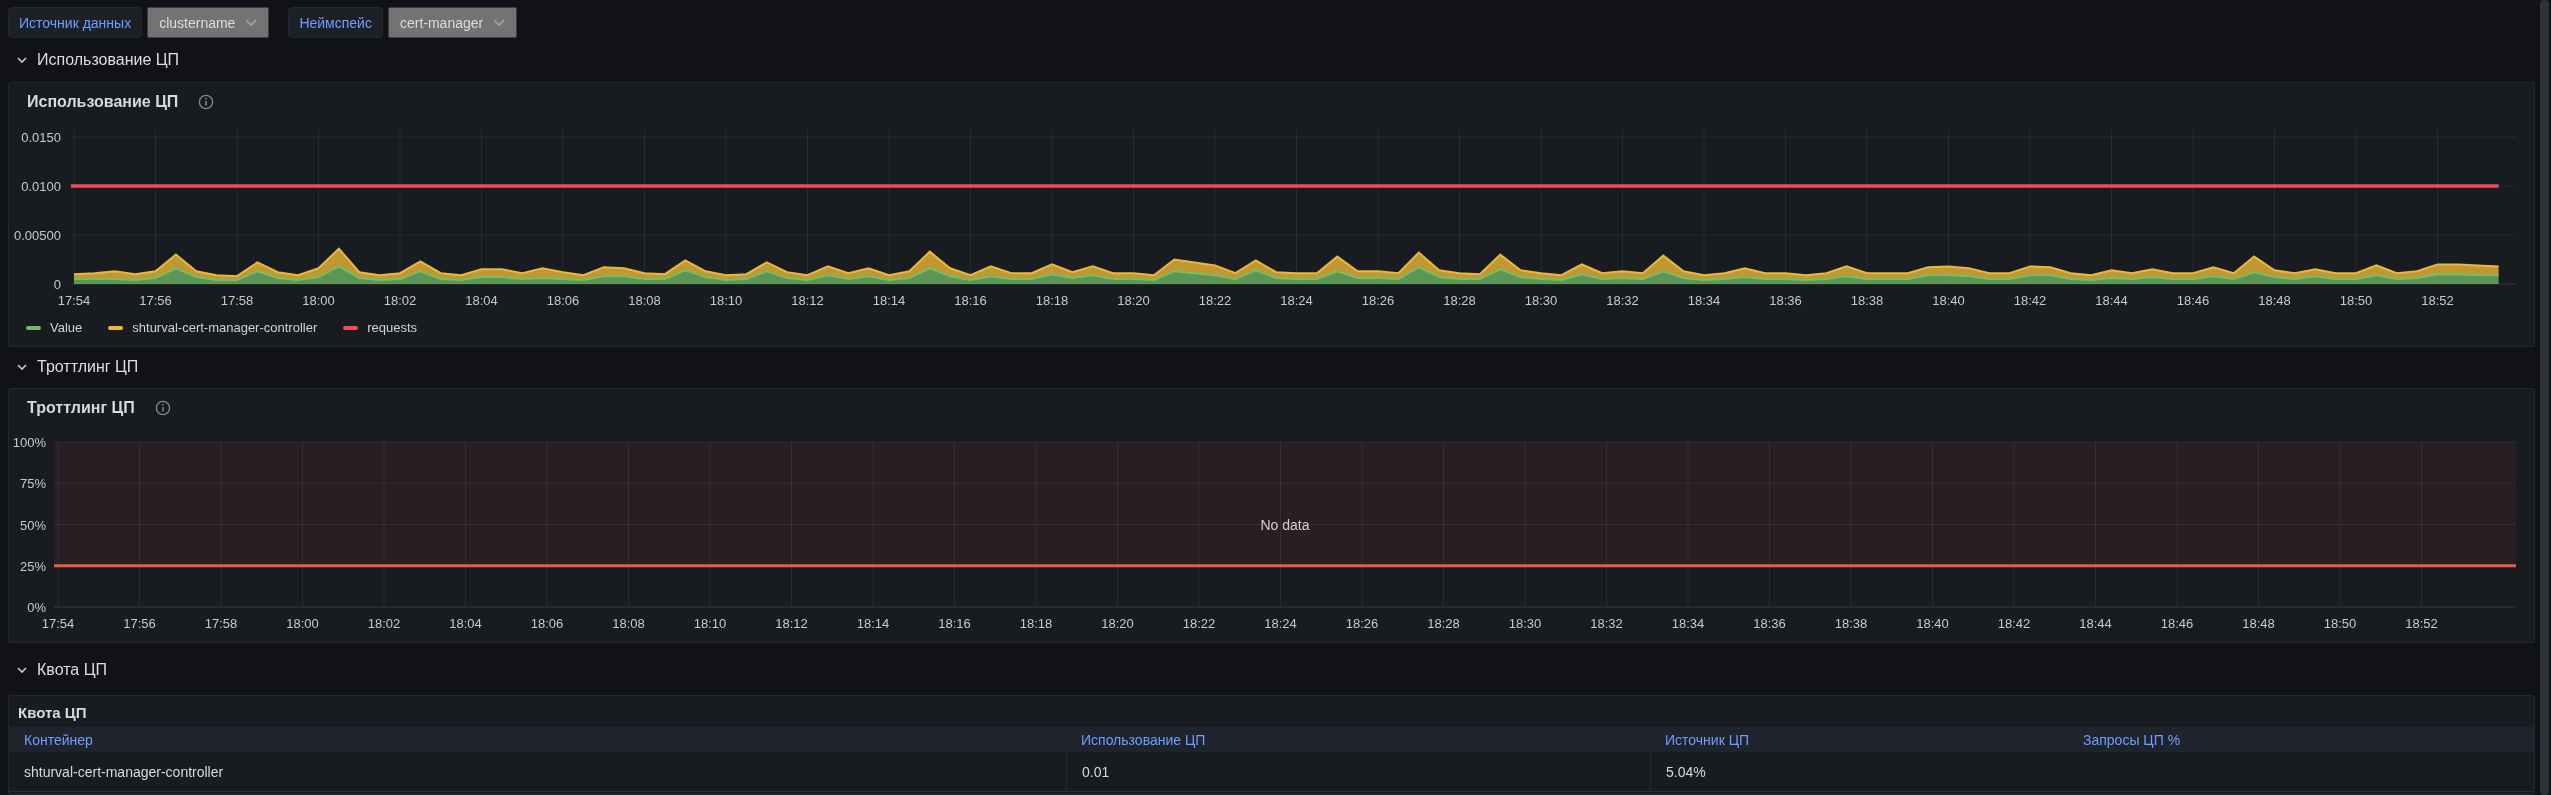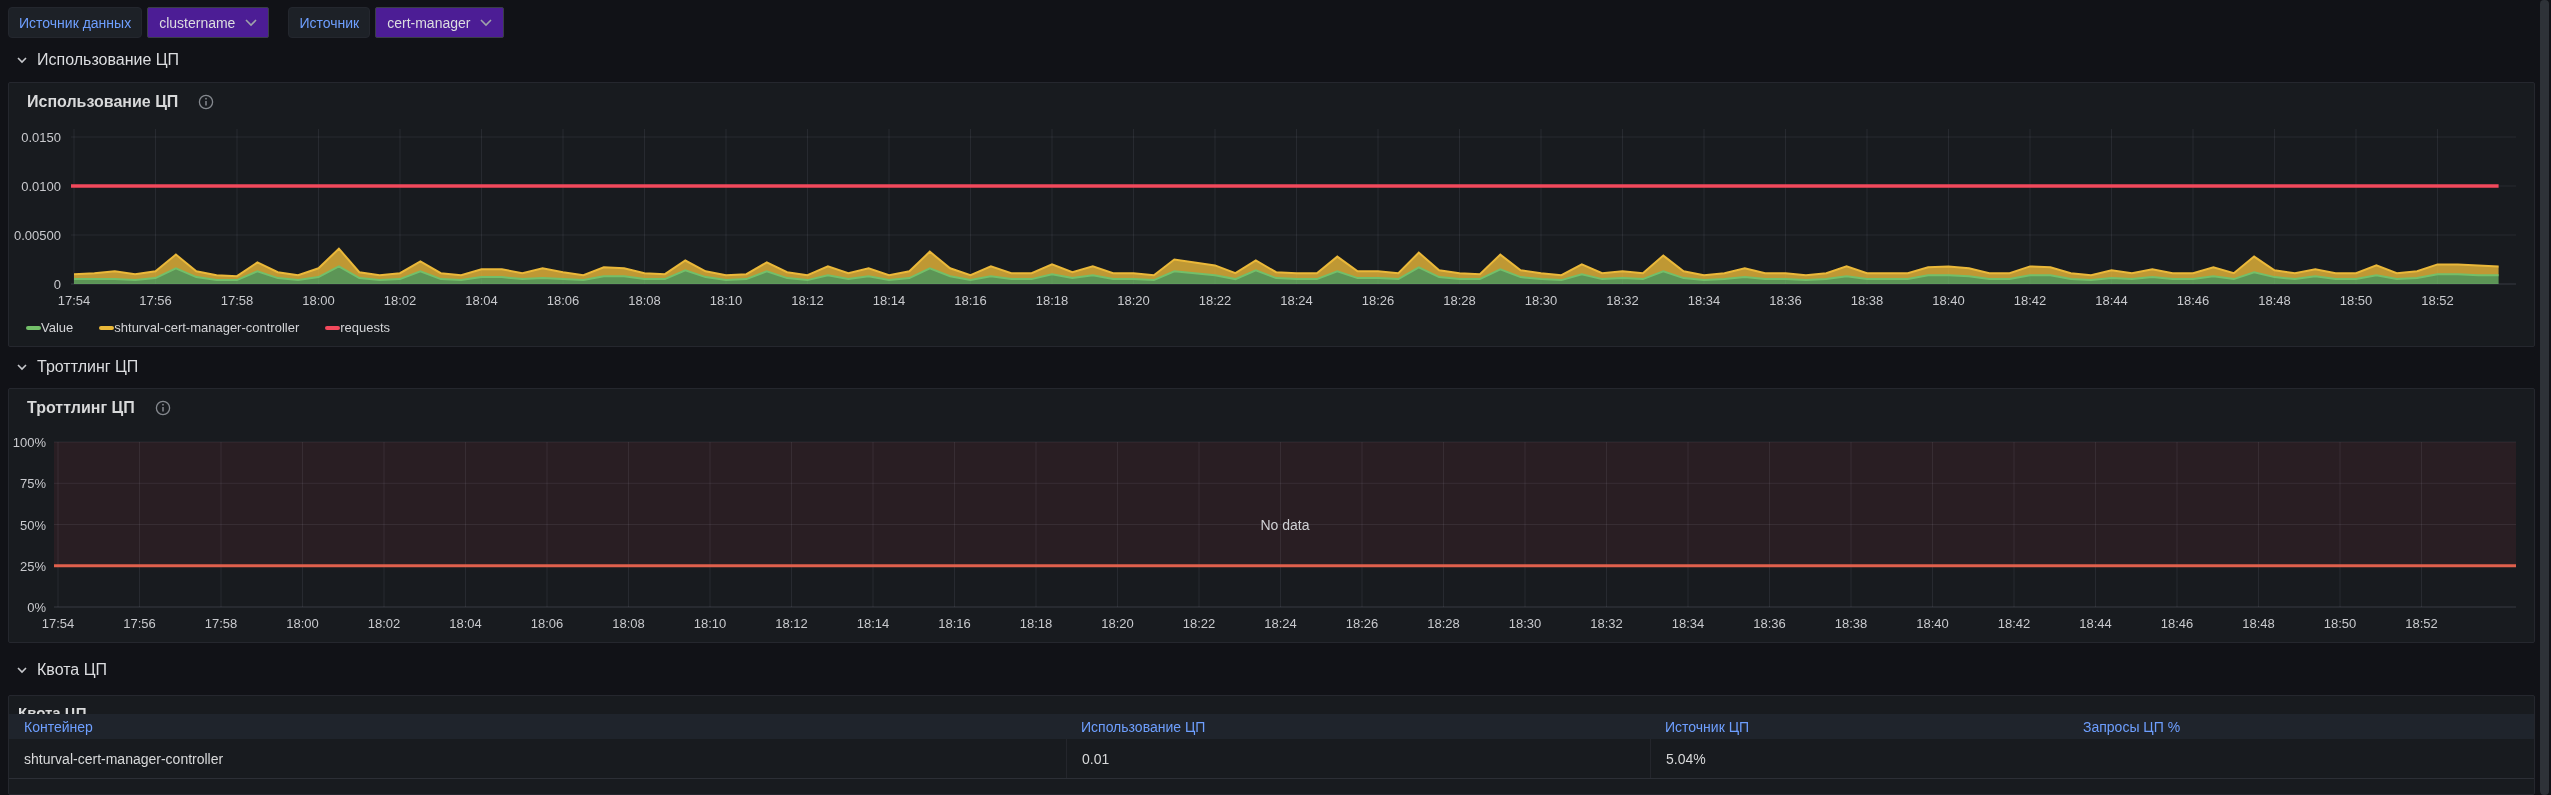--- a/index.html
+++ b/index.html
@@ -12,21 +12,21 @@
   
   .topbar{position:absolute;left:8px;top:7px;display:flex;align-items:center;}
   .var-group{display:flex;align-items:center;margin-right:19px;}
   .var-label{
     height:31px;display:flex;align-items:center;padding:0 10px;
     background:#1d2127;border:1px solid #24272e;border-radius:4px;
     color:#6e9fff;font-size:14px;white-space:nowrap;
   }
   .var-value{
     height:31px;display:flex;align-items:center;gap:10px;padding:0 11px;
-    margin-left:5px;background:#4c1d95;border:1px solid #3a3e46;border-radius:2px;
+    margin-left:5px;background:#737373;border:1px solid #3a3e46;border-radius:2px;
     color:#dcdde0;font-size:14px;white-space:nowrap;cursor:pointer;
   }
   .chev{flex:0 0 auto;}
   
   .sec{
     position:absolute;left:16px;display:flex;align-items:center;gap:9px;
     font-size:16px;font-weight:500;color:#dcdde0;cursor:pointer;white-space:nowrap;
   }
   
   .panel{
@@ -36,27 +36,27 @@
   .ptitle{
     position:absolute;top:10px;left:18px;display:flex;align-items:center;gap:20px;
     font-size:16px;font-weight:700;color:#d8d9da;z-index:2;white-space:nowrap;
   }
   .chart{position:absolute;left:0;top:0;display:block;}
   .chart text{font-family:"Liberation Sans","DejaVu Sans",sans-serif;}
   .legend{
     position:absolute;left:17px;top:237px;display:flex;align-items:center;gap:26px;
     font-size:13px;color:#d2d3d6;
   }
-  .li{display:flex;align-items:center;gap:0;cursor:pointer;white-space:nowrap;}
+  .li{display:flex;align-items:center;gap:9px;cursor:pointer;white-space:nowrap;}
   .dash{width:15px;height:4px;border-radius:2px;background:#888;}
   
   .ttitle{
     position:absolute;top:8px;left:9px;font-size:15px;font-weight:700;color:#d8d9da;
   }
-  .tgrid{position:absolute;left:0;top:18px;width:100%;}
+  .tgrid{position:absolute;left:0;top:31px;width:100%;}
   .thead{
     display:grid;grid-template-columns:1057px 584px 418px auto;
     background:#1f242c;height:25px;align-items:center;
   }
   .th{
     color:#6e9fff;font-size:14px;padding-left:15px;cursor:pointer;
     overflow:hidden;white-space:nowrap;
   }
   .trow{
     display:grid;grid-template-columns:1057px 584px 418px auto;
@@ -80,21 +80,21 @@
     <div class="var-group">
       <div class="var-label">Источник данных</div>
       <div class="var-value">
         <span>clustername</span>
         <svg class="chev" width="12" height="8" viewBox="0 0 12 8">
             <path d="M1 1l5 5 5-5" fill="none" stroke="#9fa3aa" stroke-width="1.6"></path>
           </svg>
       </div>
     </div>
     <div class="var-group">
-      <div class="var-label">Источник</div>
+      <div class="var-label">Неймспейс</div>
       <div class="var-value">
         <span>cert-manager</span>
         <svg class="chev" width="12" height="8" viewBox="0 0 12 8">
             <path d="M1 1l5 5 5-5" fill="none" stroke="#9fa3aa" stroke-width="1.6"></path>
           </svg>
       </div>
     </div>
   </div>
 
   <div class="sec" style="top:51px;">

